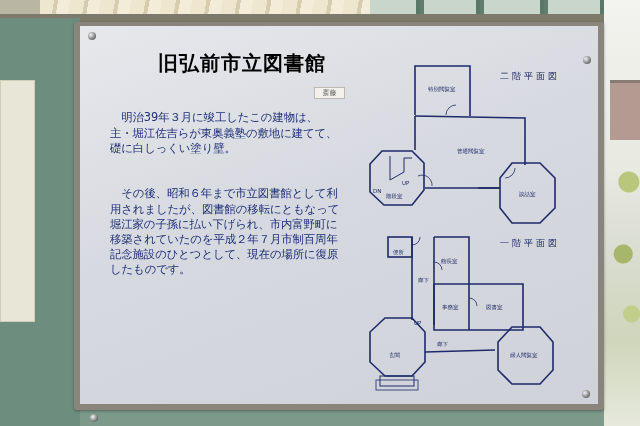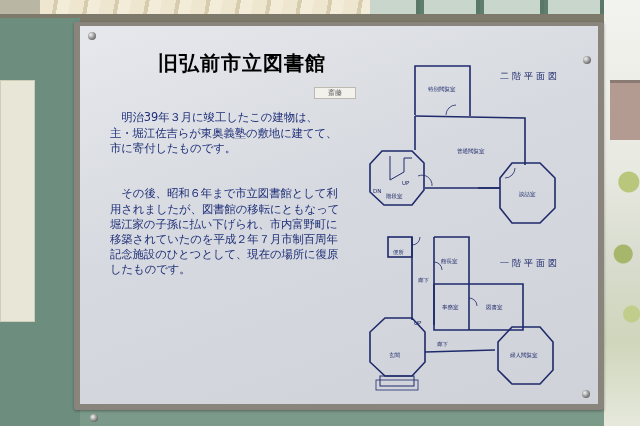--- a/index.html
+++ b/index.html
@@ -71,21 +71,21 @@
     position:absolute; left:152px; top:50px; width:180px; text-align:center;
     font-family:"DejaVu Sans", sans-serif; font-weight:bold;
     font-size:20px; color:#000000; letter-spacing:1px;
   }
   .body-text {
     position:absolute; left:110px; top:80px; width:240px;
     font-size:11.4px; line-height:15.2px; color:#1f2f78;
     white-space:pre-wrap; letter-spacing:-0.1px;
   }
   .donor-tag {
-    position:absolute; left:314px; top:87px; width:42px; height:12px;
+    position:absolute; left:314px; top:87px; width:31px; height:12px;
     background:#f3f1ec; border:1px solid #bdb9b0;
     font-size:7px; color:#555; text-align:center; line-height:10px;
   }
   .plan-title {
     position:absolute; font-size:9px; color:#1f2a6b; letter-spacing:3px;
     font-family:"DejaVu Sans", sans-serif;
     text-align:center;
   }
   .room-label {
     position:absolute; font-size:5.5px; color:#1f2a6b; white-space:nowrap;
@@ -116,21 +116,21 @@
 <div class="screw" style="left:88px;top:32px;"></div>
 <div class="screw" style="left:583px;top:56px;"></div>
 <div class="screw" style="left:90px;top:414px;"></div>
 <div class="screw" style="left:582px;top:390px;"></div>
 
 <div class="title">旧弘前市立図書館</div>
 
 <div class="body-text">
   <div>　明治39年３月に竣工したこの建物は、　　　
 主・堀江佐吉らが東奥義塾の敷地に建てて、
-市に寄付したものです。</div>
+礎に白しっくい塗り壁。</div>
   <div>　その後、昭和６年まで市立図書館として利
 用されましたが、図書館の移転にともなって
 堀江家の子孫に払い下げられ、市内富野町に
 移築されていたのを平成２年７月市制百周年
 記念施設のひとつとして、現在の場所に復原
 したものです。</div>
   
 </div>
 <div class="donor-tag">斎藤</div>
 
@@ -176,21 +176,21 @@
     <path d="M446,115 A10,10 0 0 1 456,105"></path>
     <path d="M418,176 A10,10 0 0 1 432,186"></path>
     <path d="M505,178 A10,10 0 0 0 515,168"></path>
     <path d="M412,245 A8,8 0 0 0 420,237"></path>
     <path d="M434,262 A8,8 0 0 1 442,270"></path>
     <path d="M469,298 A8,8 0 0 1 477,306"></path>
   </g>
 </svg>
 
 <div class="plan-title" style="left:500px;top:70px;">二階平面図</div>
-<div class="plan-title" style="left:500px;top:237px;margin-top:20px;">一階平面図</div>
+<div class="plan-title" style="left:500px;top:237px;">一階平面図</div>
 
 <div class="room-label" style="left:428px;top:86px;">特別閲覧室</div>
 <div class="room-label" style="left:457px;top:148px;">普通閲覧室</div>
 <div class="room-label" style="left:386px;top:193px;">階段室</div>
 <div class="room-label" style="left:519px;top:191px;">談話室</div>
 <div class="room-label" style="left:402px;top:180px;">UP</div>
 <div class="room-label" style="left:373px;top:188px;">DN</div>
 
 <div class="room-label" style="left:393px;top:249px;">便所</div>
 <div class="room-label" style="left:441px;top:258px;">館長室</div>

